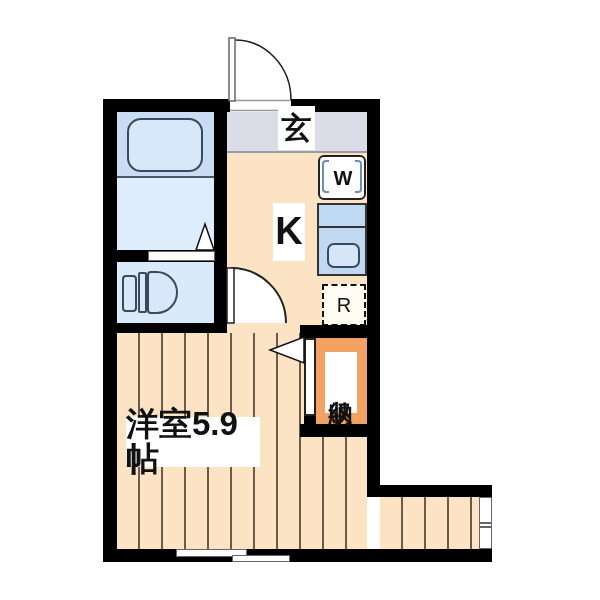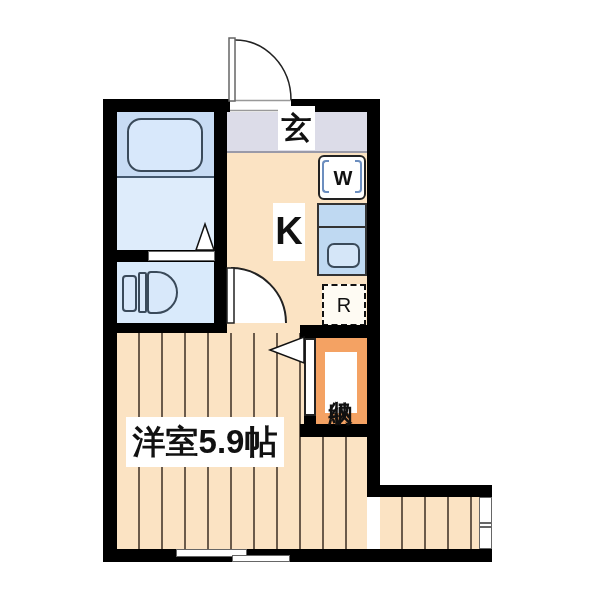--- a/index.html
+++ b/index.html
@@ -103,15 +103,15 @@
 
     <polygon points="270,350 304,337 304,363" fill="#ffffff" stroke="#111" stroke-width="1.5"></polygon>
   </svg>
 
   <div class="label" style="left:278px;top:106px;width:37px;height:44px;font-size:30px;font-weight:600;">玄</div>
 
   <div class="label" style="left:273px;top:203px;width:32px;height:58px;font-size:38px;font-weight:600;">K</div>
 
   <div class="label vtext" style="left:325px;top:352px;width:32px;height:61px;font-size:24px;font-weight:700;">収納</div>
 
-  <div class="label" style="left:126px;top:417px;width:158px;height:50px;font-size:33px;font-weight:700;">洋室5.9帖</div>
+  <div class="label" style="left:126px;top:417px;width:134px;height:50px;font-size:33px;font-weight:700;">洋室5.9帖</div>
 
 </div>
 
 </body></html>

